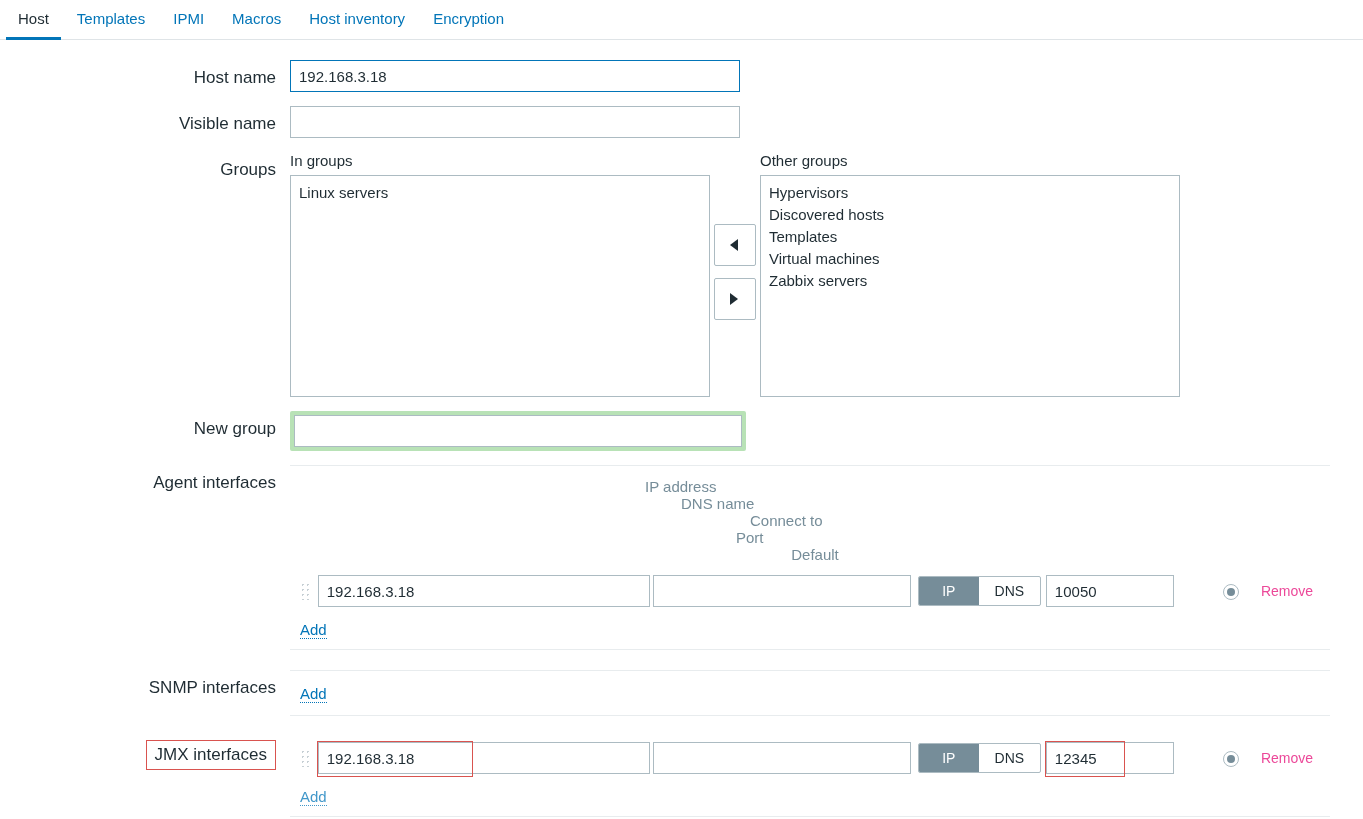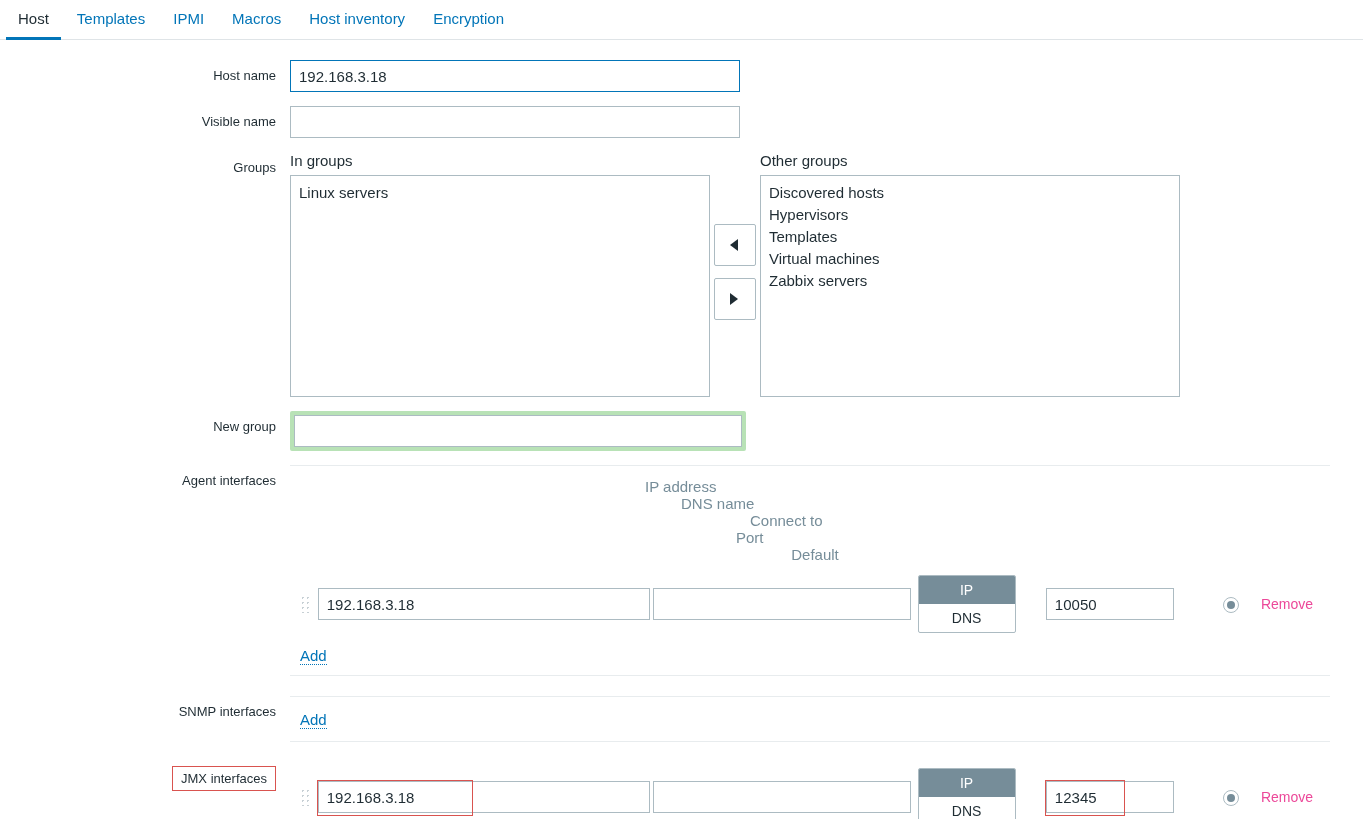--- a/index.html
+++ b/index.html
@@ -39,21 +39,21 @@
   .row {
     display: flex;
     align-items: flex-start;
     margin-bottom: 14px;
   }
   .label {
     width: 290px;
     text-align: right;
     padding: 8px 14px 0 7px;
     color: #1f2c33;
-    font-size: 13px;
+    font-size: 17px;
   }
   .field { flex: 0 0 auto; }
   input[type=text] {
     border: 1px solid #acbbc2;
     height: 32px;
     padding: 4px 8px;
     font-size: 15px;
     color: #1f2c33;
     outline: none;
     background: #fff;
@@ -114,22 +114,21 @@
   .col-dns { width: 268px; }
   .col-connect { width: 130px; }
   .col-port { width: 158px; }
   .col-default { width: 60px; text-align:center;}
   .col-remove { width: 70px; color:#ec4899; }
   .if-input { width: 332px; }
   .if-dns { width: 258px; }
   .if-port { width: 128px; }
   .connect-toggle {
     display:flex; border:1px solid #acbbc2; border-radius:2px; overflow:hidden;
-    width: 98px;
-    flex-direction: column;
+    width: 123px;
   }
   .connect-toggle span {
     flex:1; text-align:center; padding:6px 0; font-size:14px; cursor:pointer;
   }
   .connect-toggle .on { background:#768d99; color:#fff; }
   .dots {
     width:10px; height:18px;
     background-image: radial-gradient(#c7d0d5 1px, transparent 1px);
     background-size: 5px 5px;
   }
@@ -206,22 +205,22 @@
         </div>
         <div class="move-btn">
           <svg width="10" height="12">
               <polygon points="0,0 0,12 8,6" fill="#1f2c33"></polygon>
             </svg>
         </div>
       </div>
       <div class="groupcol">
         <div class="grouplabel">Other groups</div>
         <div class="listbox">
+          <div>Hypervisors</div>
           <div>Discovered hosts</div>
-          <div>Hypervisors</div>
           <div>Templates</div>
           <div>Virtual machines</div>
           <div>Zabbix servers</div>
         </div>
       </div>
     </div>
   </div>
 
   <div class="row">
     <div class="label">New group</div>

